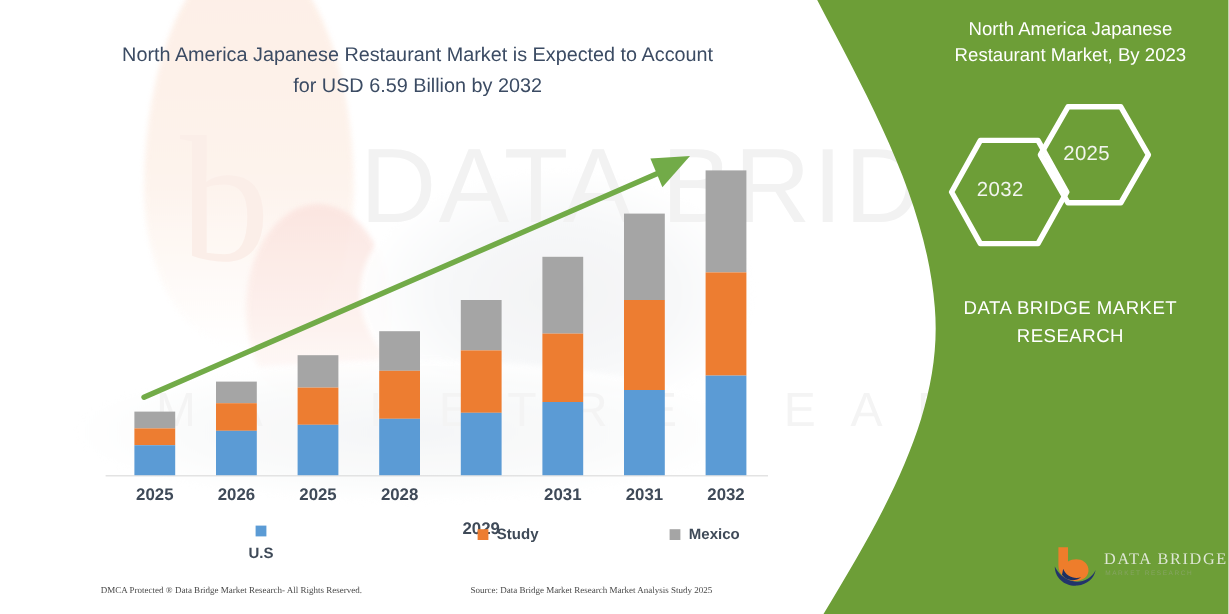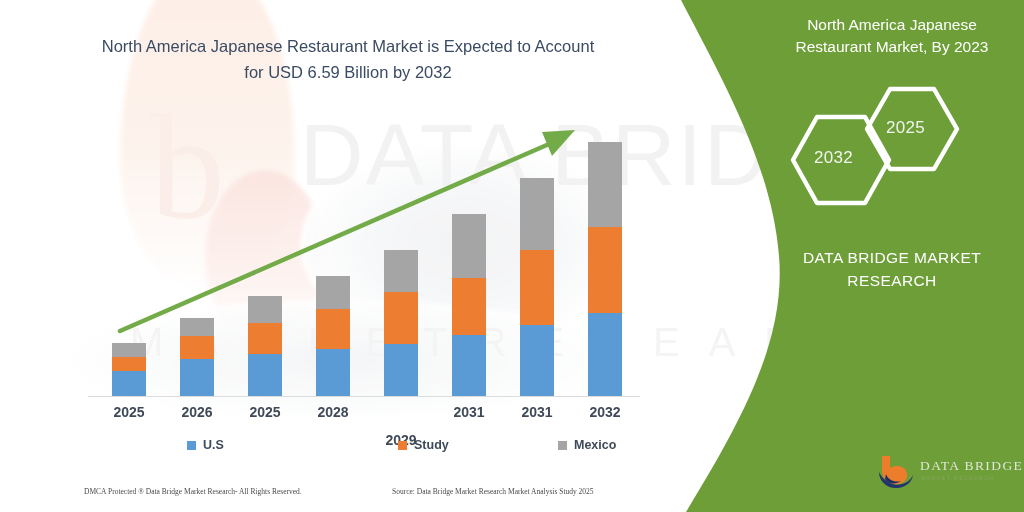--- a/index.html
+++ b/index.html
@@ -164,21 +164,21 @@
         <div class="xlabel" style="left: 507px;">2031</div>
         <div class="xlabel" style="left: 575px;">2032</div>
       </div>
 
     <svg id="arrow" viewBox="0 0 700 470">
       <line x1="120" y1="331" x2="556" y2="141" stroke="#72ab48" stroke-width="4.5" stroke-linecap="round"></line>
       <polygon points="575,130 542,132 552,156" fill="#72ab48"></polygon>
     </svg>
 
     <div class="legend" id="legend">
-        <div class="leg-item" style="left: 99px;">
+        <div class="leg-item" style="left: 119px; flex-direction: column;">
           <span class="leg-swatch" style="background: rgb(91, 155, 213);"></span>
           <span class="leg-label">U.S</span>
         </div>
         <div class="leg-item" style="left: 310px;">
           <span class="leg-swatch" style="background: rgb(237, 125, 49);"></span>
           <span class="leg-label">Study</span>
         </div>
         <div class="leg-item" style="left: 470px;">
           <span class="leg-swatch" style="background: rgb(165, 165, 165);"></span>
           <span class="leg-label">Mexico</span>

